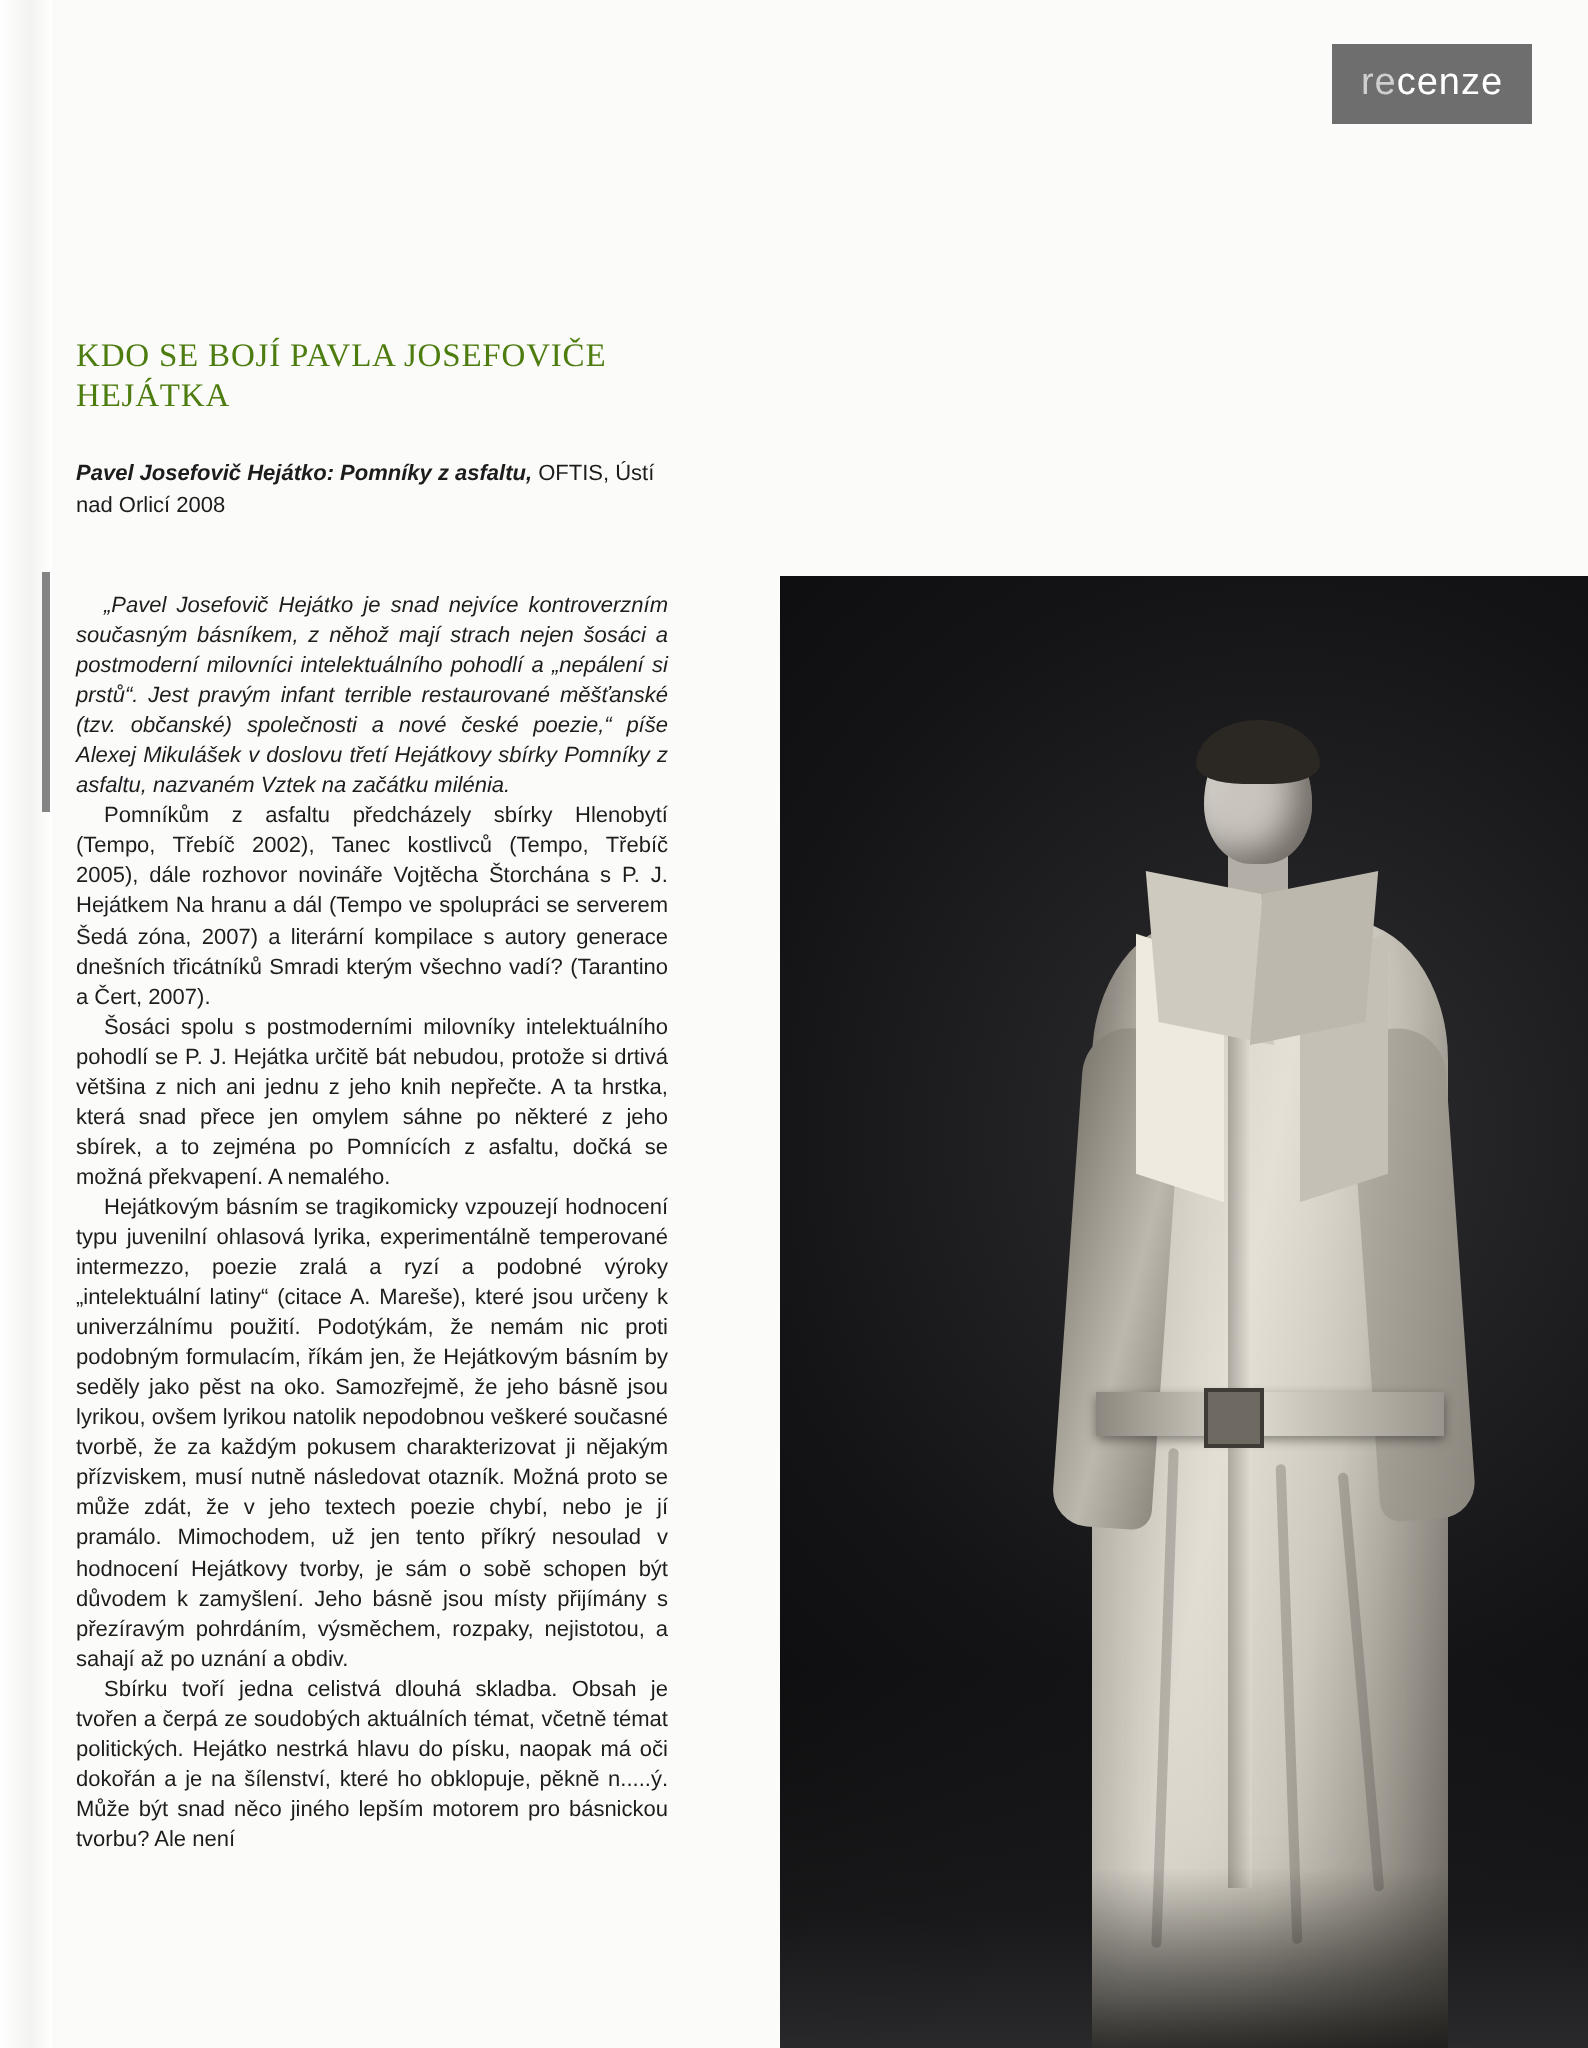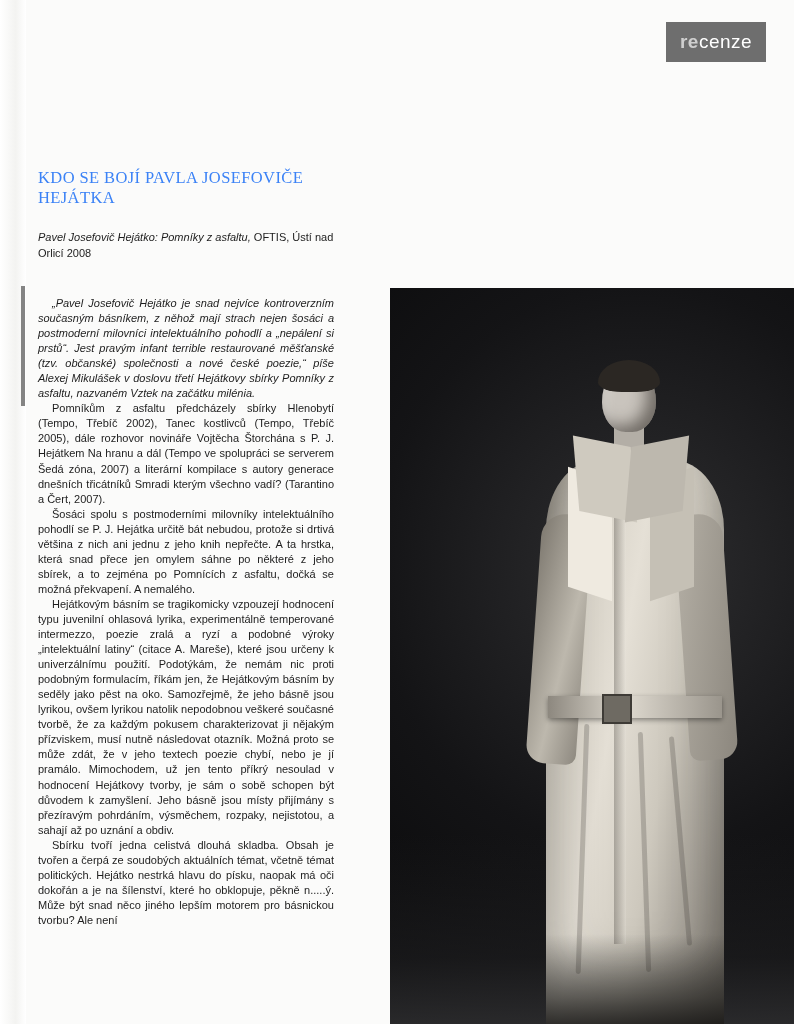--- a/index.html
+++ b/index.html
@@ -53,21 +53,20 @@
     justify-content: center;
   }
   .header-tab .tab-text {
     font-family: "Liberation Sans", sans-serif;
     font-size: 19px;
     letter-spacing: 0.5px;
     color: #ffffff;
   }
   .header-tab .tab-text .dim {
     color: #cfcfcf;
-    font-weight: bold;
   }
 
   
   .article {
     position: absolute;
     left: 38px;
     top: 168px;
     width: 296px;
   }
   .author {
@@ -75,31 +74,31 @@
     font-size: 15px;
     letter-spacing: 0.2px;
     margin: 0 0 20px 0;
     color: #111;
   }
   .title {
     font-family: "Liberation Serif", serif;
     font-size: 16.5px;
     letter-spacing: 0.4px;
     margin: 0 0 22px 0;
-    color: #3b82f6;
+    color: #4d7c0f;
   }
   .booknote {
     font-family: "Liberation Sans", sans-serif;
     font-size: 11px;
     line-height: 1.45;
     margin: 0;
     color: #1c1c1c;
   }
   .booknote .bold-it {
-    font-weight: normal;
+    font-weight: bold;
     font-style: italic;
   }
   .booknote .pub {
     font-style: normal;
     font-weight: normal;
   }
 
   
   .body-col {
     position: absolute;

